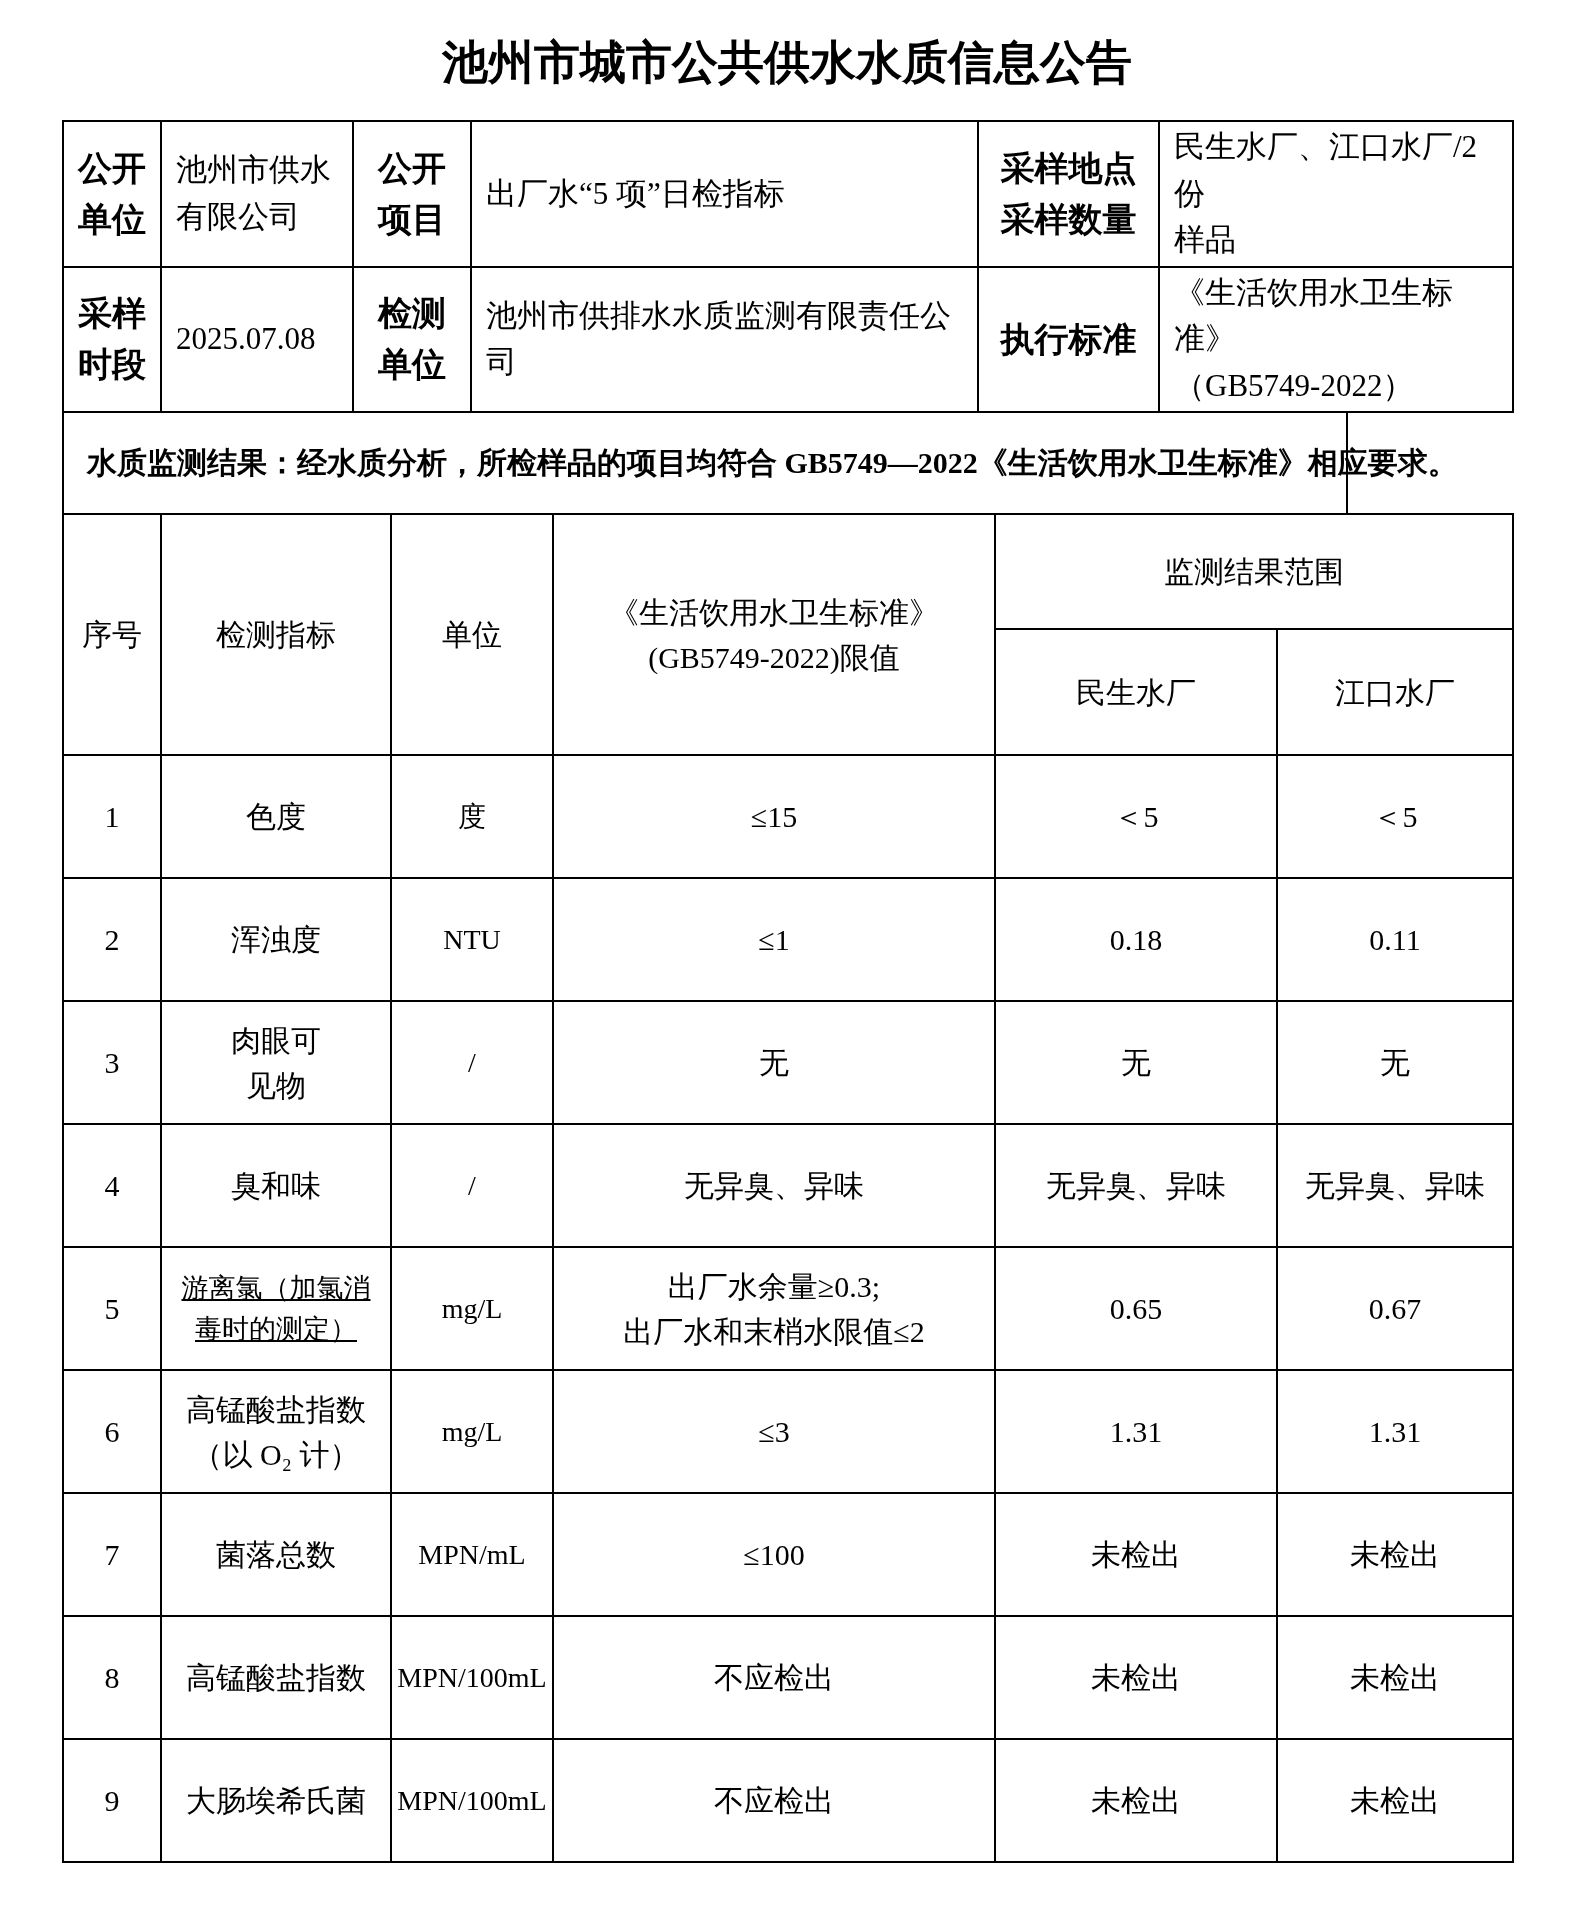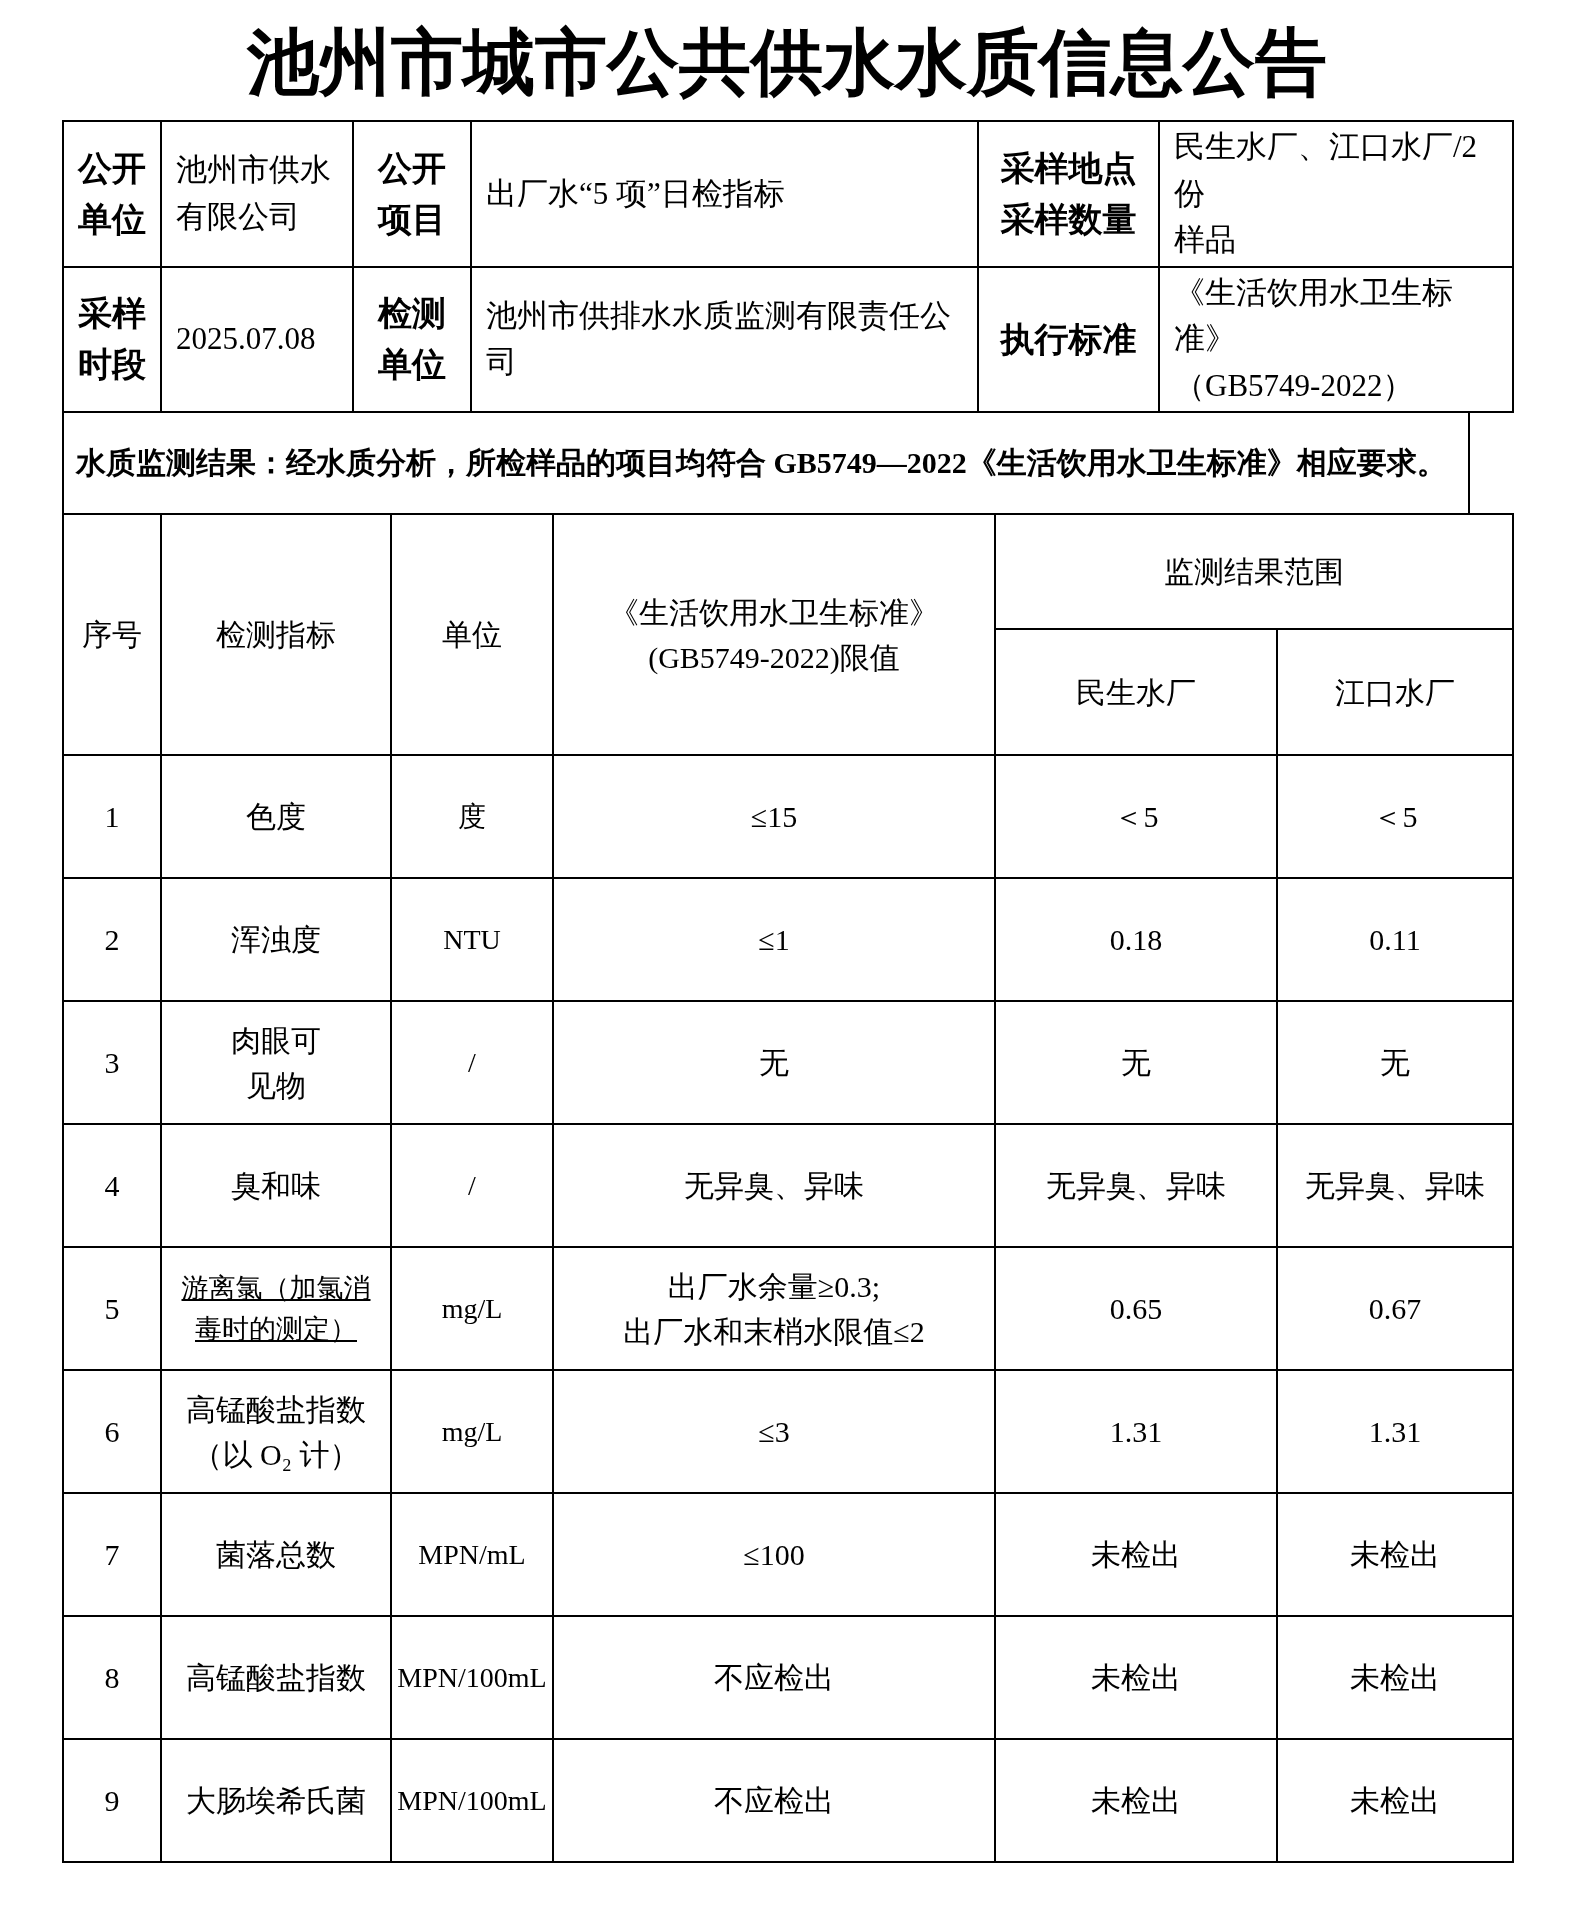--- a/index.html
+++ b/index.html
@@ -14,21 +14,21 @@
     height: 1926px;
     position: relative;
     overflow: hidden;
   }
   .sheet {
     width: 1450px;
     margin-left: 62px;
     padding-top: 30px;
   }
   .doc-title {
-    font-size: 72px;
+    font-size: 46px;
     line-height: 66px;
     font-weight: bold;
     text-align: center;
     margin: 0 0 24px 0;
     white-space: nowrap;
   }
   table {
     border-collapse: collapse;
     table-layout: fixed;
     width: 1450px;
@@ -52,27 +52,27 @@
   .info-table td.val {
     text-align: left;
     padding-left: 14px;
     padding-right: 10px;
   }
   .info-table tr.r1 { height: 120px; }
   .info-table tr.r2 { height: 145px; margin-top: 16px; }
   
   .summary-row {
     box-sizing: border-box;
-    width: 1408px;
+    width: 1286px;
     height: 104px;
     margin-top: -2px;
     border: 2px solid #000000;
     display: flex;
     align-items: center;
-    padding: 0 12px;
+    padding: 0 23px;
     font-size: 30px;
     font-weight: bold;
     white-space: nowrap;
   }
   
   .results-table { margin-top: -2px; }
   .results-table td { font-size: 30px; }
   .results-table tr.h-top  { height: 115px; }
   .results-table tr.h-bot  { height: 126px; }
   .results-table tr.data   { height: 123px; }

